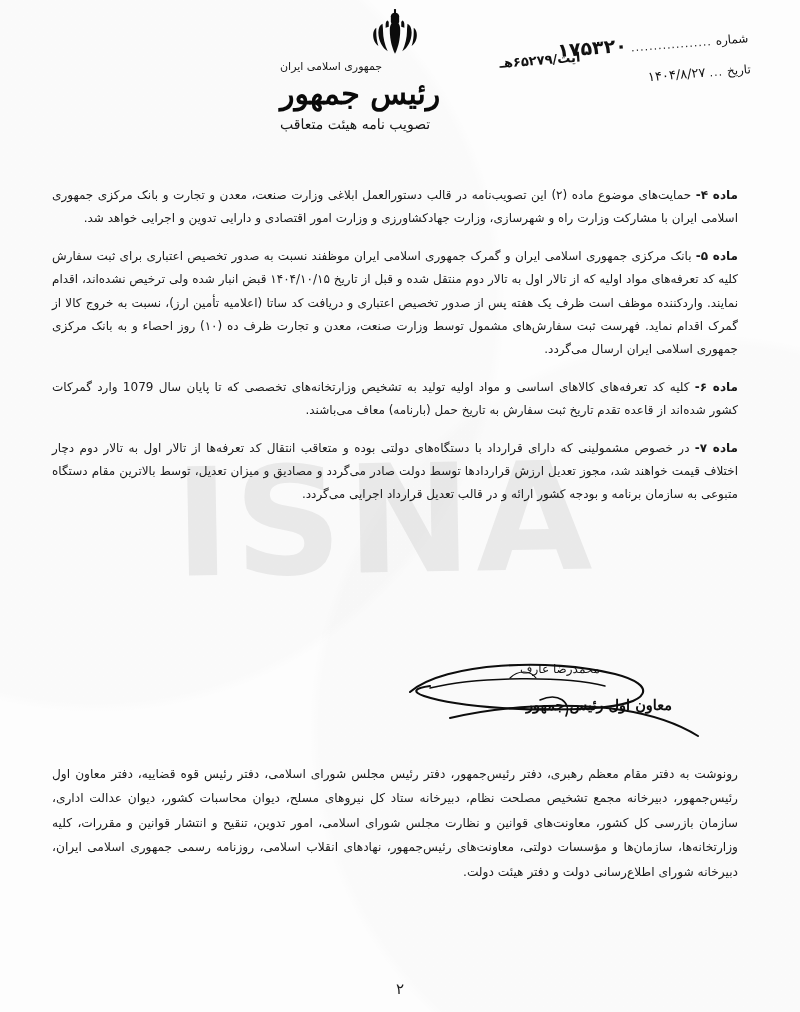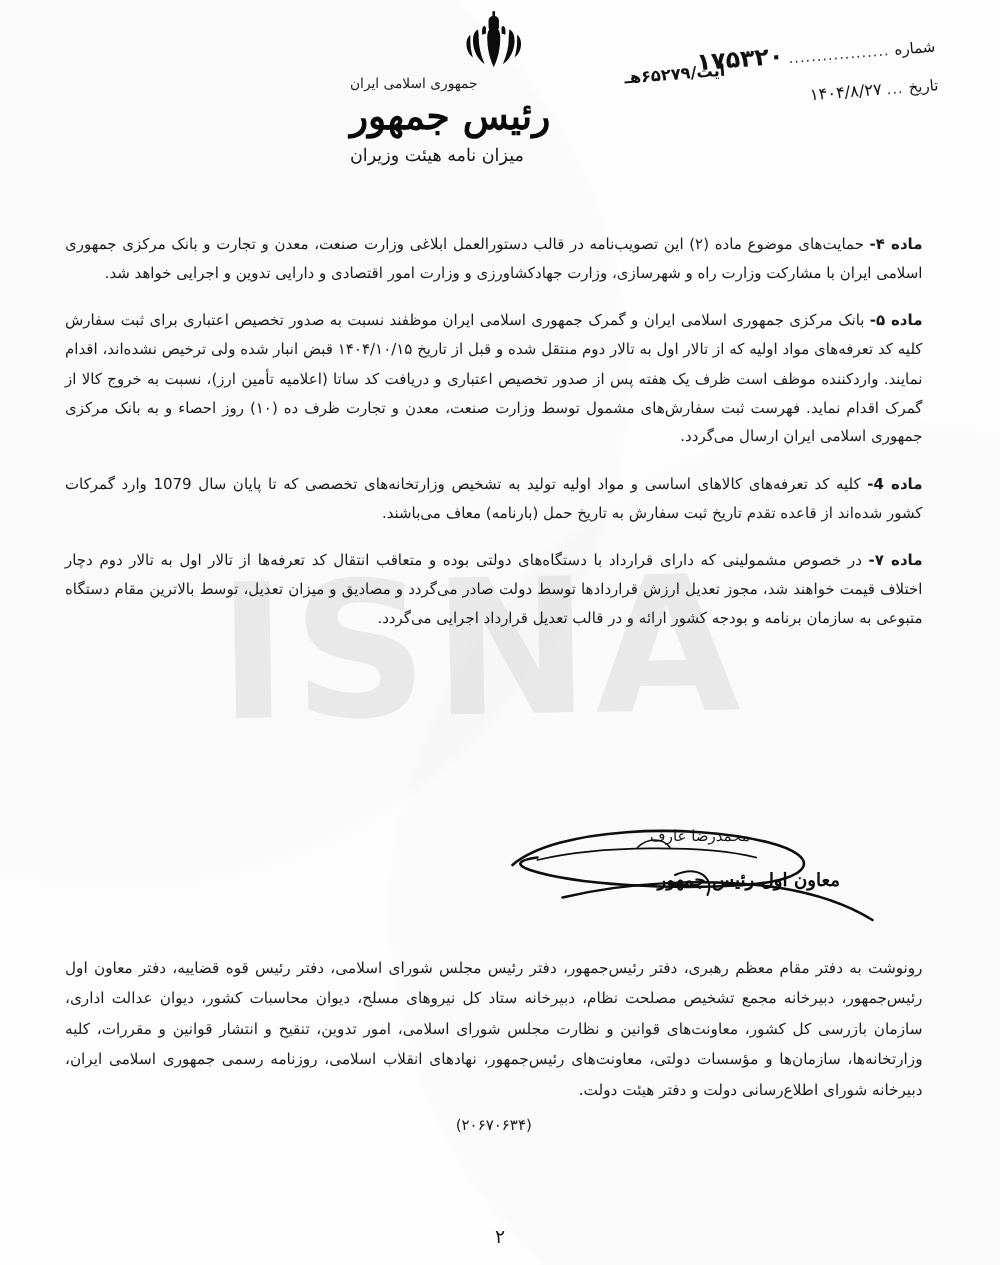--- a/index.html
+++ b/index.html
@@ -252,21 +252,21 @@
           <path d="M26 30 c-5 2 -8 8 -8 17 c0 16 8 30 18 36 c-6 -13 -9 -27 -9 -38 c0 -7 -1 -12 -1 -15 z"></path>
           <path d="M74 30 c5 2 8 8 8 17 c0 16 -8 30 -18 36 c6 -13 9 -27 9 -38 c0 -7 1 -12 1 -15 z"></path>
           <path d="M14 38 c-4 3 -6 8 -6 14 c0 9 4 17 10 21 c-3 -9 -4 -19 -4 -26 c0 -4 0 -7 0 -9 z"></path>
           <path d="M86 38 c4 3 6 8 6 14 c0 9 -4 17 -10 21 c3 -9 4 -19 4 -26 c0 -4 0 -7 0 -9 z"></path>
           <path d="M36 24 c-3 1 -4 4 -4 8 l0 6 l6 -2 l0 -9 z"></path>
           <path d="M64 24 c3 1 4 4 4 8 l0 6 l-6 -2 l0 -9 z"></path>
         </g>
       </svg>
       <div class="country-line">جمهوری اسلامی ایران</div>
       <div class="president-line">رئیس جمهور</div>
-      <div class="cabinet-line">میزان نامه هیئت وزیران</div>
+      <div class="cabinet-line">تصویب نامه هیئت متعاقب</div>
     </div>
 
     <div class="stamp-block">
       <div class="stamp-row">
         <span class="stamp-label">شماره</span>
         <span class="stamp-dots">..................</span>
         <span class="stamp-value">۱۷۵۳۲۰</span>
       </div>
       <div class="stamp-row" style="margin-top:-20px;justify-content:flex-end;">
         <span class="stamp-value small">ایت/۶۵۲۷۹هـ</span>
@@ -278,21 +278,21 @@
       </div>
     </div>
   </div>
 
   <div class="doc-body">
 
     <p class="article"><span class="art-label">ماده ۴-</span><span> حمایت‌های موضوع ماده (۲) این تصویب‌نامه در قالب دستورالعمل ابلاغی وزارت صنعت، معدن و تجارت و بانک مرکزی جمهوری اسلامی ایران با مشارکت وزارت راه و شهرسازی، وزارت جهادکشاورزی و وزارت امور اقتصادی و دارایی تدوین و اجرایی خواهد شد.</span></p>
 
     <p class="article"><span class="art-label">ماده ۵-</span><span> بانک مرکزی جمهوری اسلامی ایران و گمرک جمهوری اسلامی ایران موظفند نسبت به صدور تخصیص اعتباری برای ثبت سفارش کلیه کد تعرفه‌های مواد اولیه که از تالار اول به تالار دوم منتقل شده و قبل از تاریخ ۱۴۰۴/۱۰/۱۵ قبض انبار شده ولی ترخیص نشده‌اند، اقدام نمایند. واردکننده موظف است ظرف یک هفته پس از صدور تخصیص اعتباری و دریافت کد ساتا (اعلامیه تأمین ارز)، نسبت به خروج کالا از گمرک اقدام نماید. فهرست ثبت سفارش‌های مشمول توسط وزارت صنعت، معدن و تجارت ظرف ده (۱۰) روز احصاء و به بانک مرکزی جمهوری اسلامی ایران ارسال می‌گردد.</span></p>
 
-    <p class="article"><span class="art-label">ماده 4-</span><span> کلیه کد تعرفه‌های کالاهای اساسی و مواد اولیه تولید به تشخیص وزارتخانه‌های تخصصی که تا پایان سال 1079 وارد گمرکات کشور شده‌اند از قاعده تقدم تاریخ ثبت سفارش به تاریخ حمل (بارنامه) معاف می‌باشند.</span></p>
+    <p class="article"><span class="art-label">ماده ۶-</span><span> کلیه کد تعرفه‌های کالاهای اساسی و مواد اولیه تولید به تشخیص وزارتخانه‌های تخصصی که تا پایان سال 1079 وارد گمرکات کشور شده‌اند از قاعده تقدم تاریخ ثبت سفارش به تاریخ حمل (بارنامه) معاف می‌باشند.</span></p>
 
     <p class="article"><span class="art-label">ماده ۷-</span><span> در خصوص مشمولینی که دارای قرارداد با دستگاه‌های دولتی بوده و متعاقب انتقال کد تعرفه‌ها از تالار اول به تالار دوم دچار اختلاف قیمت خواهند شد، مجوز تعدیل ارزش قراردادها توسط دولت صادر می‌گردد و مصادیق و میزان تعدیل، توسط بالاترین مقام دستگاه متبوعی به سازمان برنامه و بودجه کشور ارائه و در قالب تعدیل قرارداد اجرایی می‌گردد.</span></p>
 
   </div>
 
   <div class="signature-area">
     <div class="sig-name">محمدرضا عارف</div>
     <div class="sig-title">معاون اول رئیس جمهور</div>
     <svg class="sig-scribble" viewBox="0 0 330 95" aria-hidden="true">
       <g fill="none" stroke="#0d0d0d" stroke-linecap="round">
@@ -300,18 +300,17 @@
         <path d="M40 40 C90 28, 175 28, 215 38" stroke-width="1.4"></path>
         <path d="M60 70 C110 58, 175 54, 232 62 C270 68, 292 78, 308 88" stroke-width="2"></path>
         <path d="M150 52 C168 44, 182 54, 176 68" stroke-width="1.6"></path>
         <path d="M120 30 C128 22, 140 22, 146 30" stroke-width="1.2"></path>
       </g>
     </svg>
   </div>
 
   <div class="distribution">
     <p style="margin:0;"><span class="dist-label">رونوشت به</span><span> دفتر مقام معظم رهبری، دفتر رئیس‌جمهور، دفتر رئیس مجلس شورای اسلامی، دفتر رئیس قوه قضاییه، دفتر معاون اول رئیس‌جمهور، دبیرخانه مجمع تشخیص مصلحت نظام، دبیرخانه ستاد کل نیروهای مسلح، دیوان محاسبات کشور، دیوان عدالت اداری، سازمان بازرسی کل کشور، معاونت‌های قوانین و نظارت مجلس شورای اسلامی، امور تدوین، تنقیح و انتشار قوانین و مقررات، کلیه وزارتخانه‌ها، سازمان‌ها و مؤسسات دولتی، معاونت‌های رئیس‌جمهور، نهادهای انقلاب اسلامی، روزنامه رسمی جمهوری اسلامی ایران، دبیرخانه شورای اطلاع‌رسانی دولت و دفتر هیئت دولت.</span></p>
-    <div class="dist-ref">(۲۰۶۷۰۶۳۴)</div>
   </div>
 
   <div class="page-number">۲</div>
 
 </div>
 
 </body></html>

